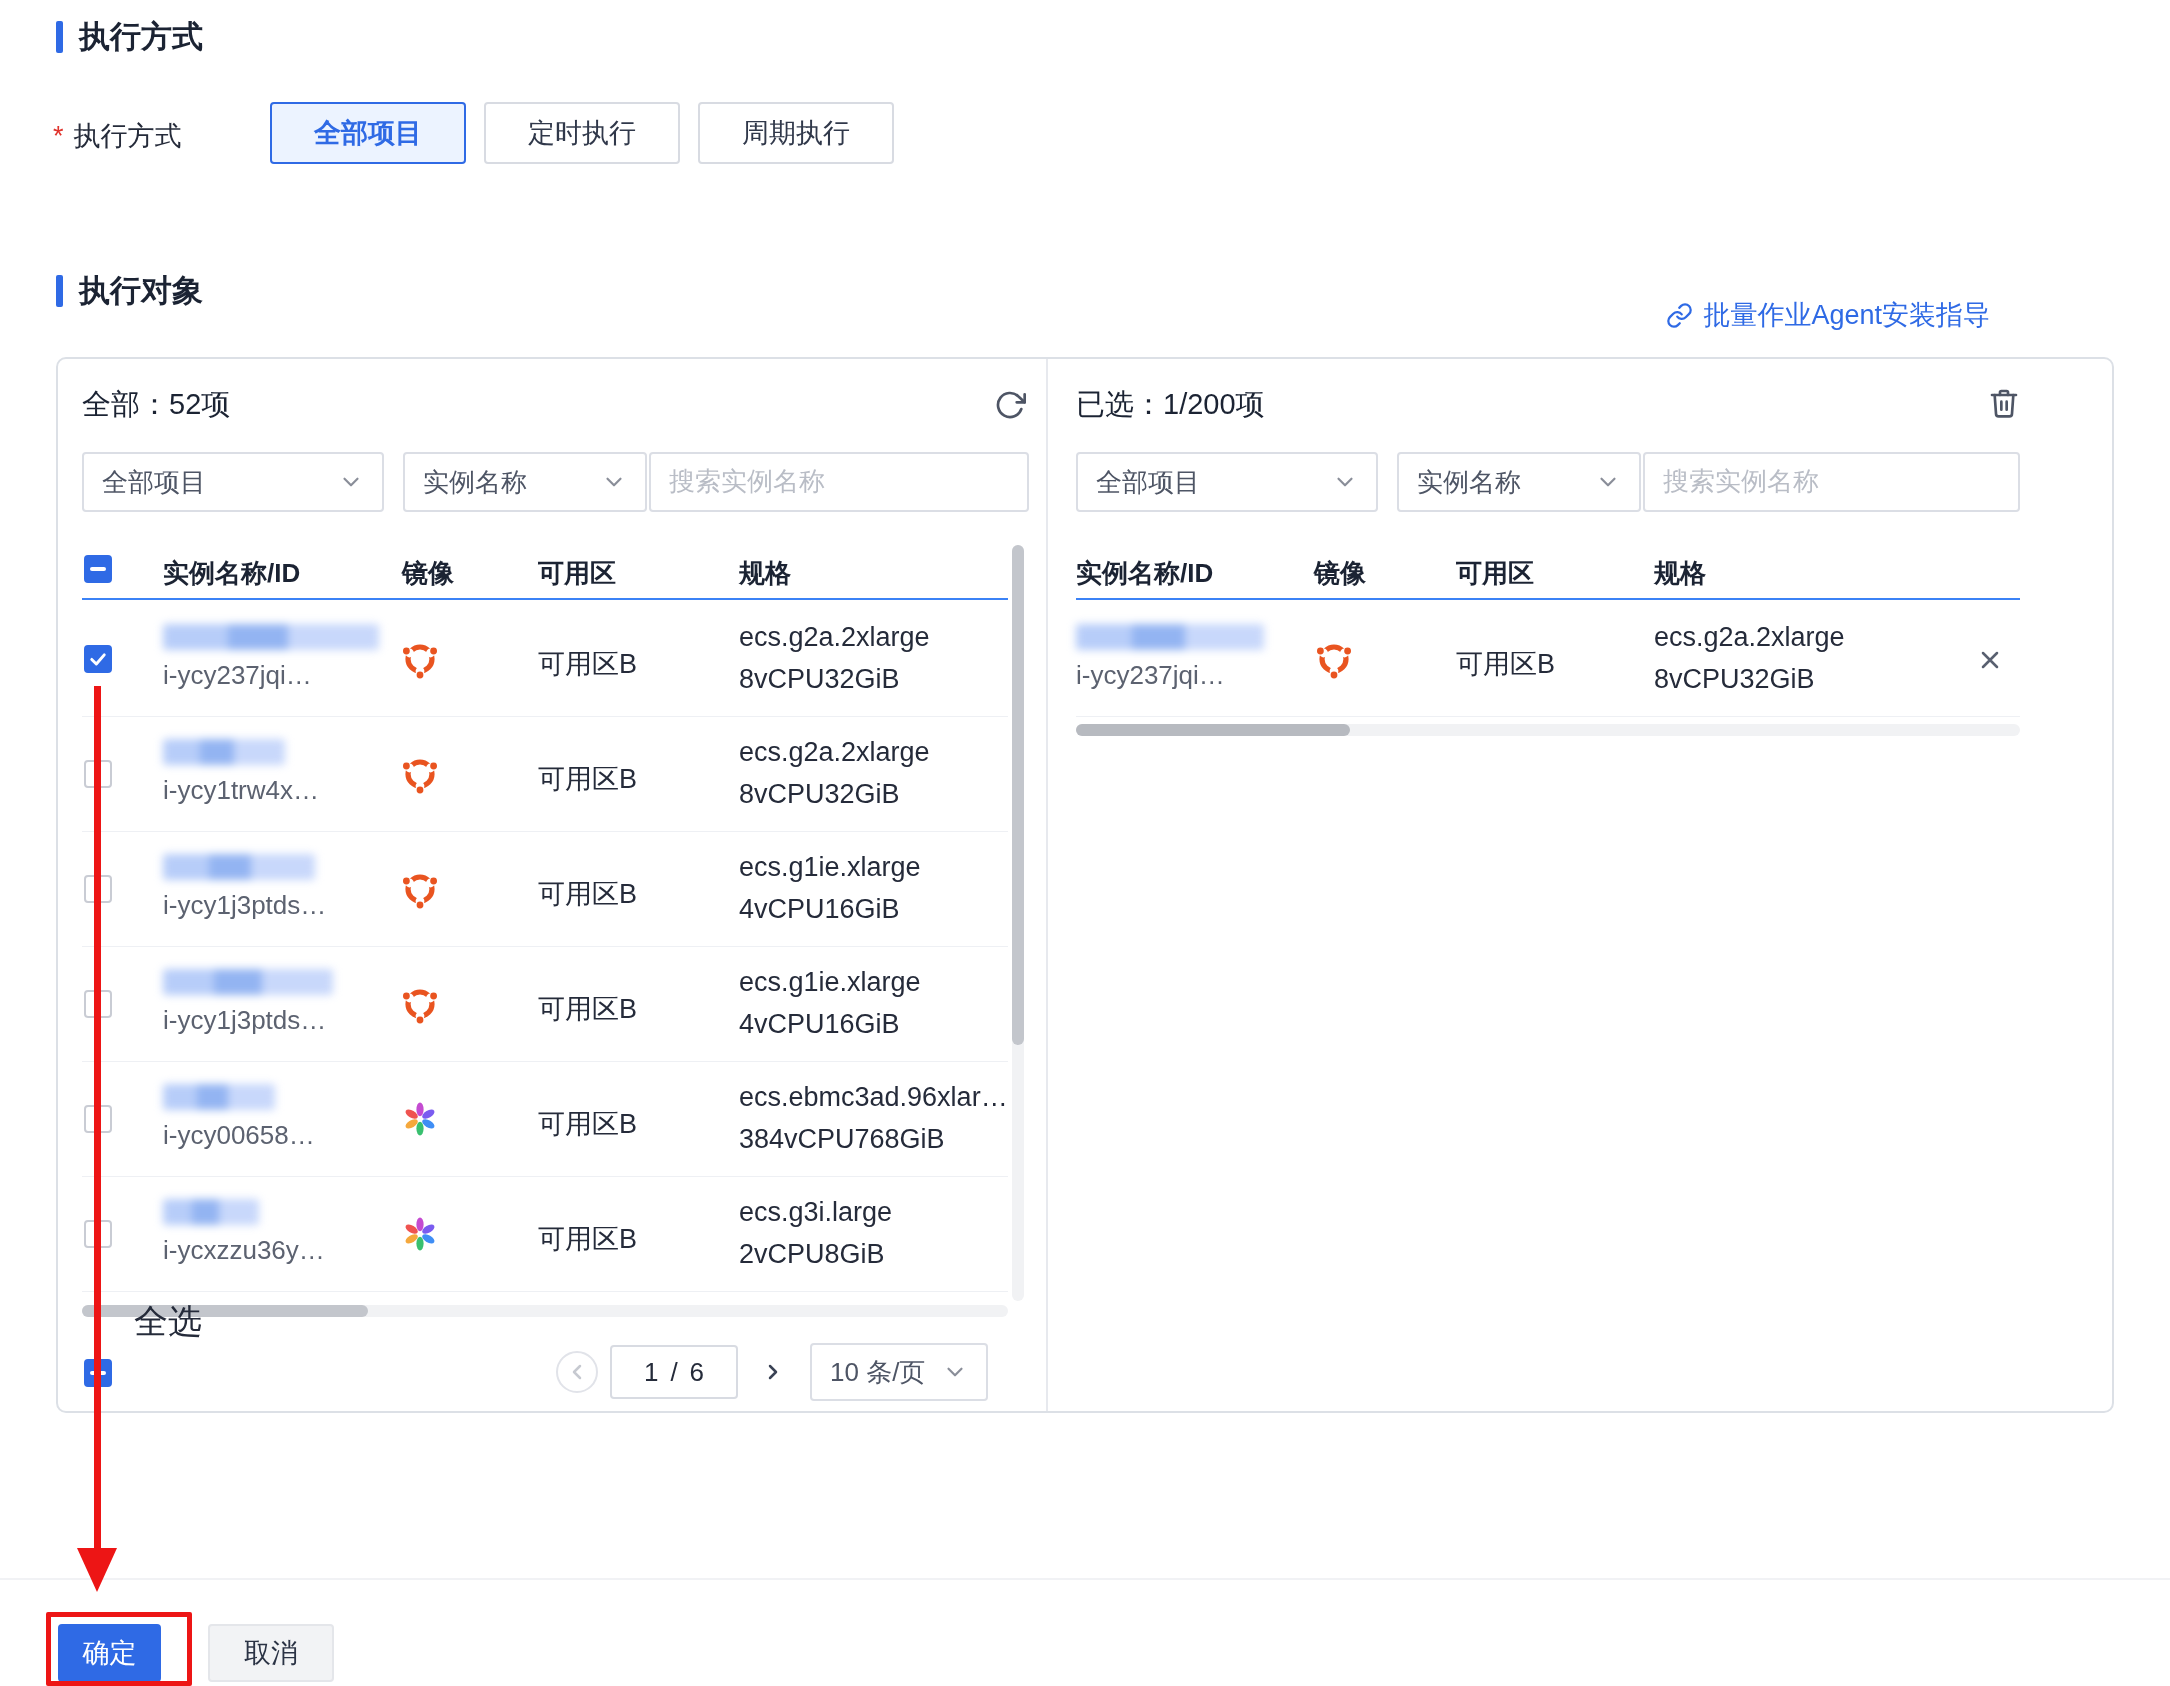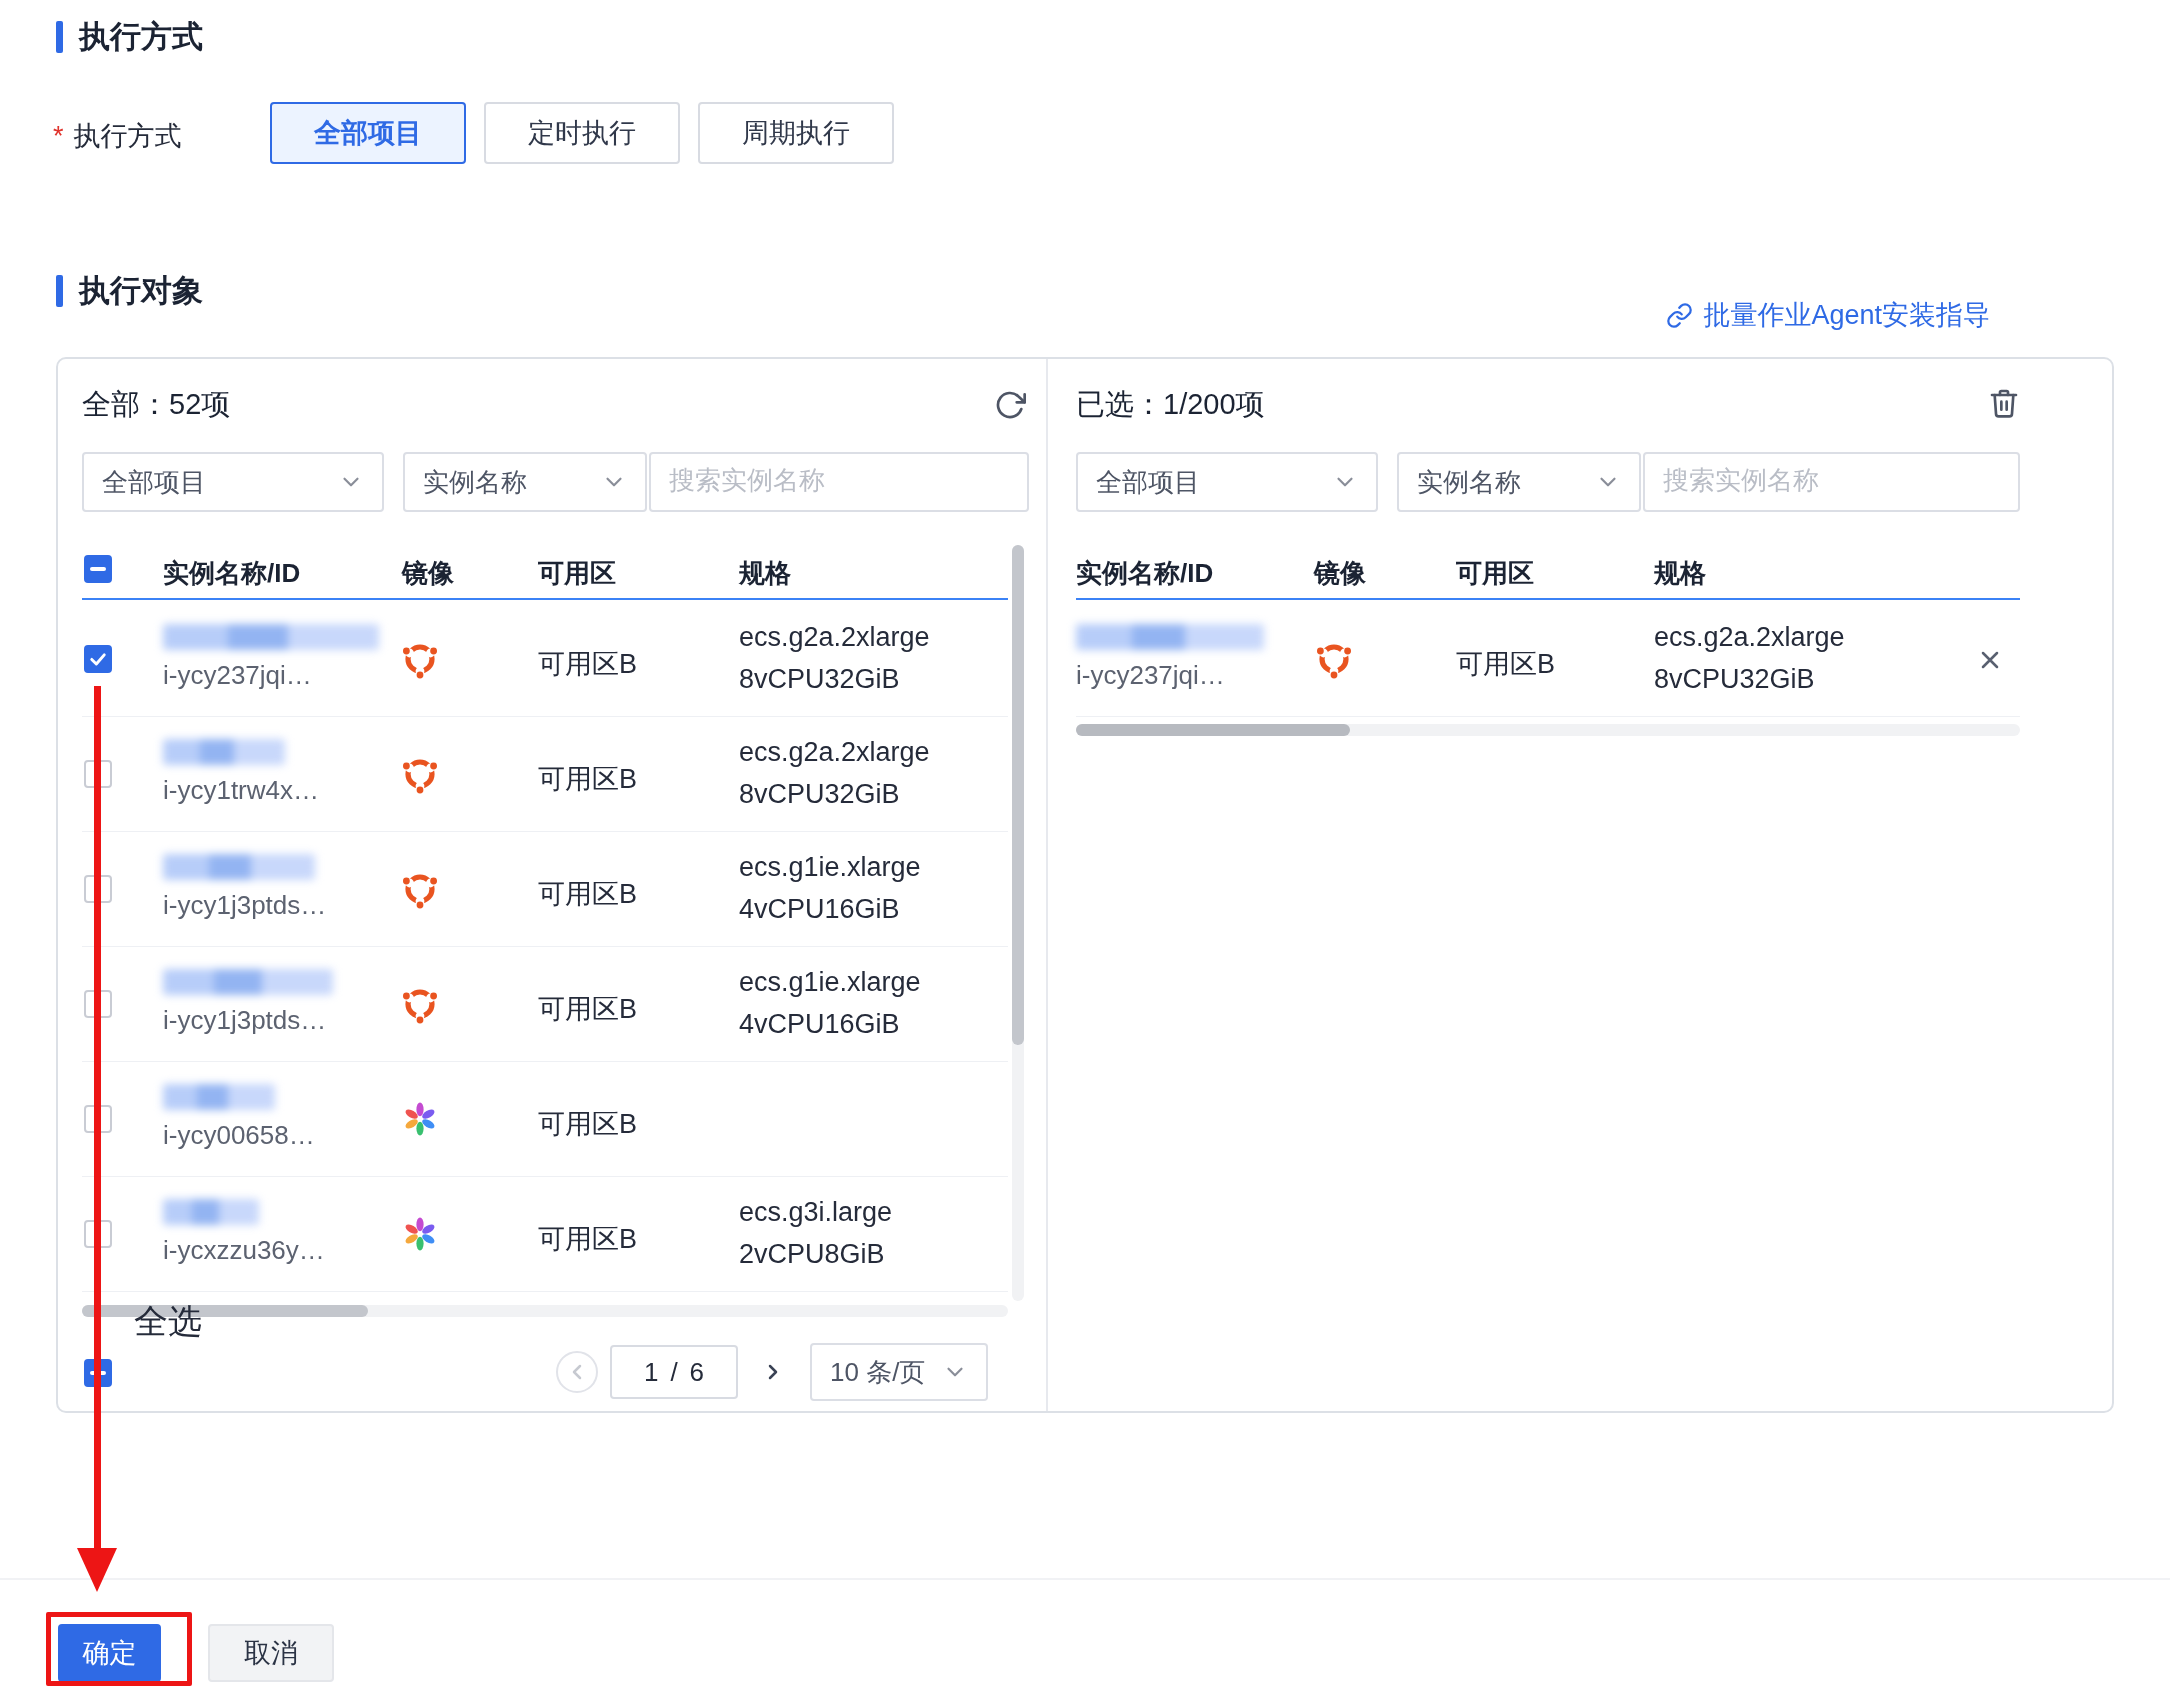--- a/index.html
+++ b/index.html
@@ -20,21 +20,21 @@
   .panels{position:absolute;left:56px;top:357px;width:2058px;height:1056px;border:2px solid #dce0e6;border-radius:10px;background:#fff}
   .panel{position:absolute;top:0;height:100%}
   .panel.left{left:0;width:990px;border-right:2px solid #e7e9ee}
   .panel.right{left:990px;width:1064px}
   .summary{position:absolute;font-size:29px;font-weight:400;color:#1b2333}
   .icon-btn{position:absolute;cursor:pointer;line-height:0}
   .ctrl{position:absolute;height:60px;border:2px solid #dbdee5;border-radius:4px;background:#fff;
     display:flex;align-items:center;padding:0 18px;font-size:26px;color:#4e5565}
   .ctrl .spacer{flex:1}
   .ctrl.search{padding:0 18px}
-  .ctrl.search input{border:none;outline:none;font-size:26px;width:100%;color:#30384a;font-family:Liberation Mono, monospace;background:transparent}
+  .ctrl.search input{border:none;outline:none;font-size:26px;width:100%;color:#30384a;font-family:Liberation Serif, serif;background:transparent}
   .ctrl.search input::placeholder{color:#b9bdc6}
   .thead{position:absolute;height:58px;border-bottom:2px solid #3b82f6}
   .th{position:absolute;top:14px;font-size:26px;font-weight:700;color:#1b2333;white-space:nowrap}
   .row{position:absolute;height:115px;border-bottom:1px solid #eef0f4;cursor:pointer}
   .cb{position:absolute;width:28px;height:28px;border:2px solid #c9ccd4;border-radius:4px;background:#fff;cursor:pointer}
   .cb.on,.cb.ind{background:var(--accent);border-color:var(--accent);display:flex;align-items:center;justify-content:center}
   .cb.ind::after{content:"";width:16px;height:4px;background:#fff;border-radius:2px}
   .name-ph{position:absolute;height:26px;border-radius:3px;filter:blur(4px);
     background:linear-gradient(90deg,#b7cdf9 0 30%,#93b4f2 30% 58%,#c8d8fb 58% 100%)}
   .cell-id{position:absolute;font-size:26px;color:#5c6270;white-space:nowrap}
@@ -246,20 +246,24 @@
                 <ellipse cx="50" cy="26" rx="9" ry="17" fill="#c44bd1"></ellipse>
             <ellipse cx="50" cy="26" rx="9" ry="17" fill="#7a5cf0" transform="rotate(60 50 50)"></ellipse>
             <ellipse cx="50" cy="26" rx="9" ry="17" fill="#3f8ef5" transform="rotate(120 50 50)"></ellipse>
             <ellipse cx="50" cy="26" rx="9" ry="17" fill="#39c06f" transform="rotate(180 50 50)"></ellipse>
             <ellipse cx="50" cy="26" rx="9" ry="17" fill="#f5a83c" transform="rotate(240 50 50)"></ellipse>
             <ellipse cx="50" cy="26" rx="9" ry="17" fill="#ef5350" transform="rotate(300 50 50)"></ellipse>
               </g>
           </svg>
         </span>
         <span class="cell-az" style="left:456px;top:44px">可用区B</span>
+        <span class="cell-spec" style="left:657px;top:14px">
+          <span style="display:block">ecs.ebmc3ad.96xlar…</span>
+          <span style="display:block">384vCPU768GiB</span>
+        </span>
       </div>
 
       <div class="row" style="left:24px;width:926px;top:818px">
         <span class="cb" style="left:2px;top:43px"></span>
         <span class="name-ph" style="left:81px;top:22px;width:96px"></span>
         <span class="cell-id" style="left:81px;top:58px">i-ycxzzu36y…</span>
         <span class="abs" style="left:318px;top:37px;line-height:0">
           <svg viewBox="0 0 100 100" width="40" height="40">
             <g>
                 <ellipse cx="50" cy="26" rx="9" ry="17" fill="#c44bd1"></ellipse>

